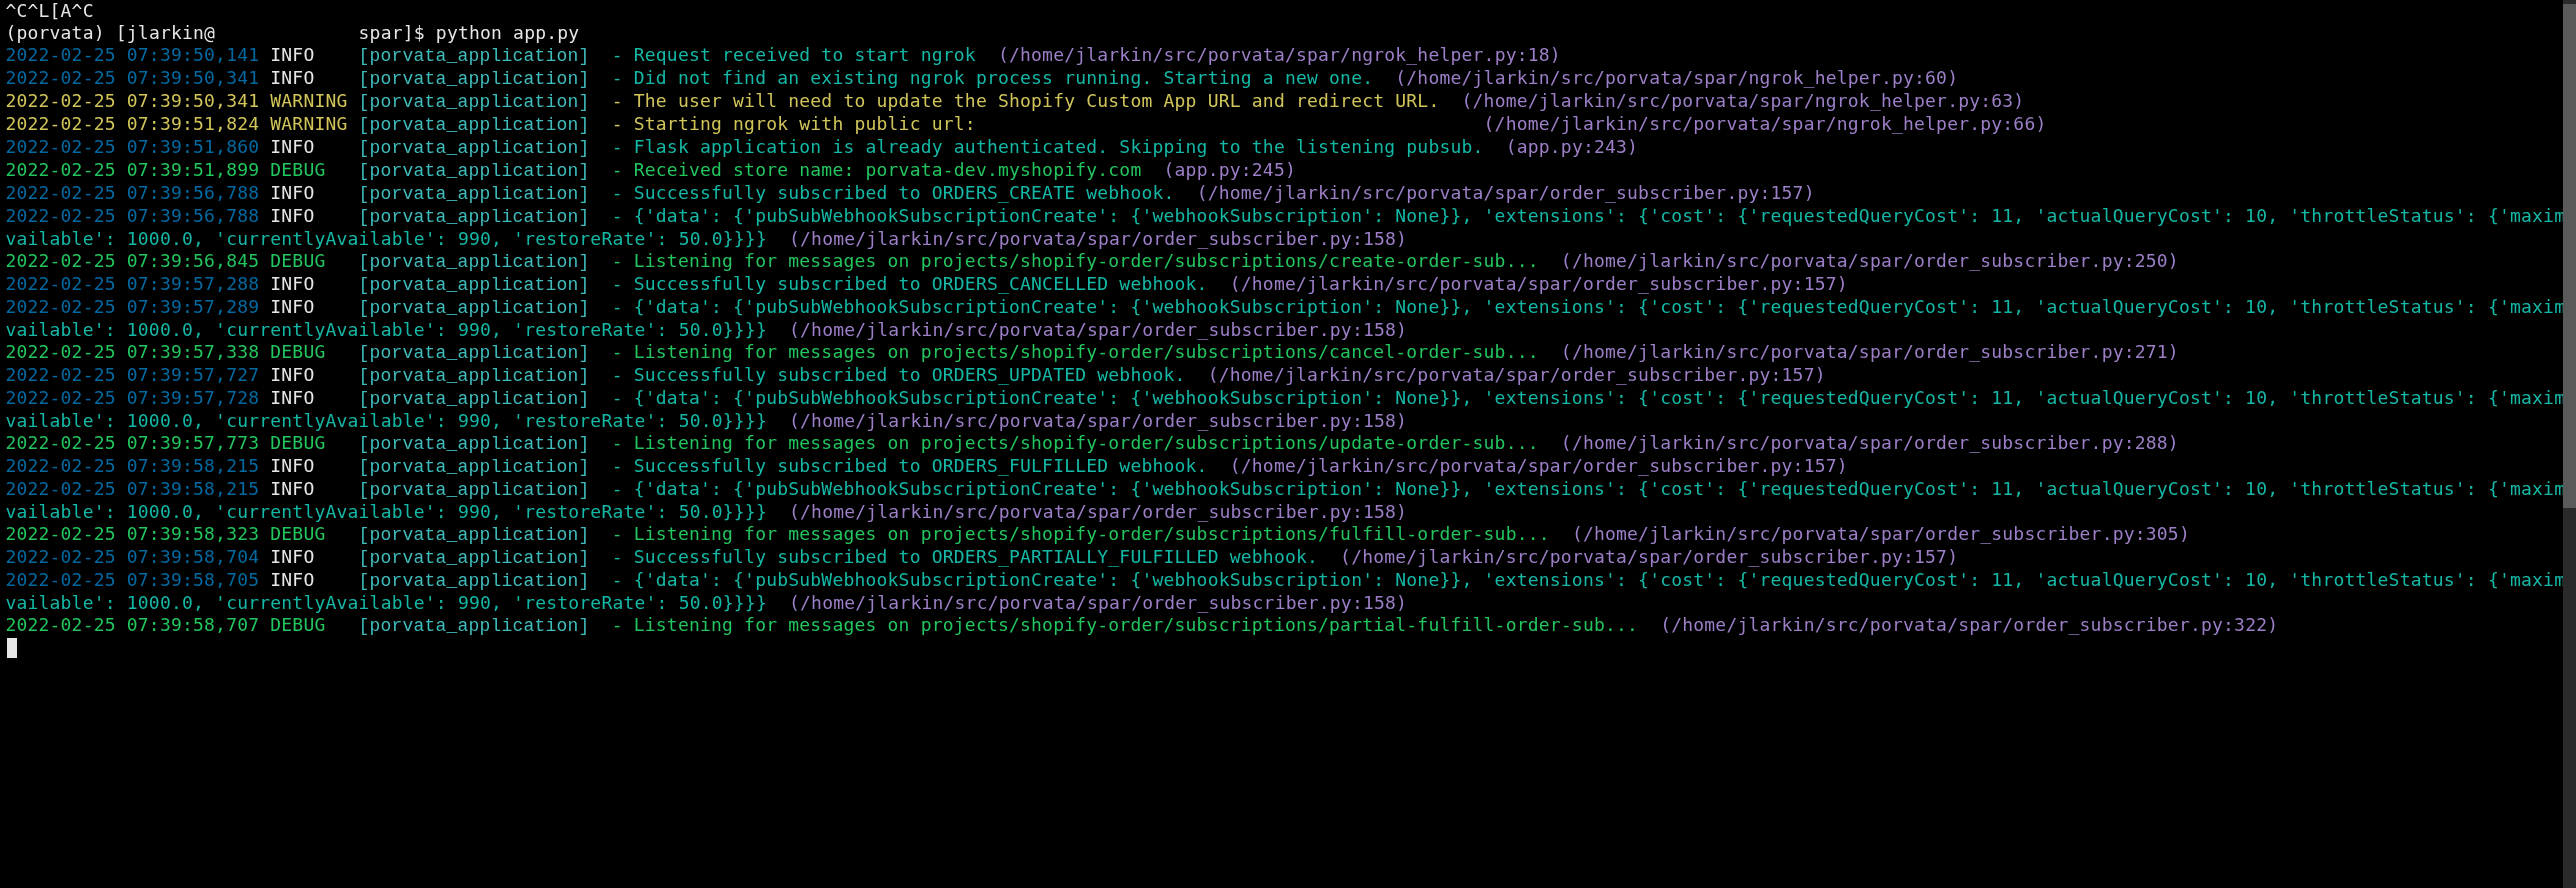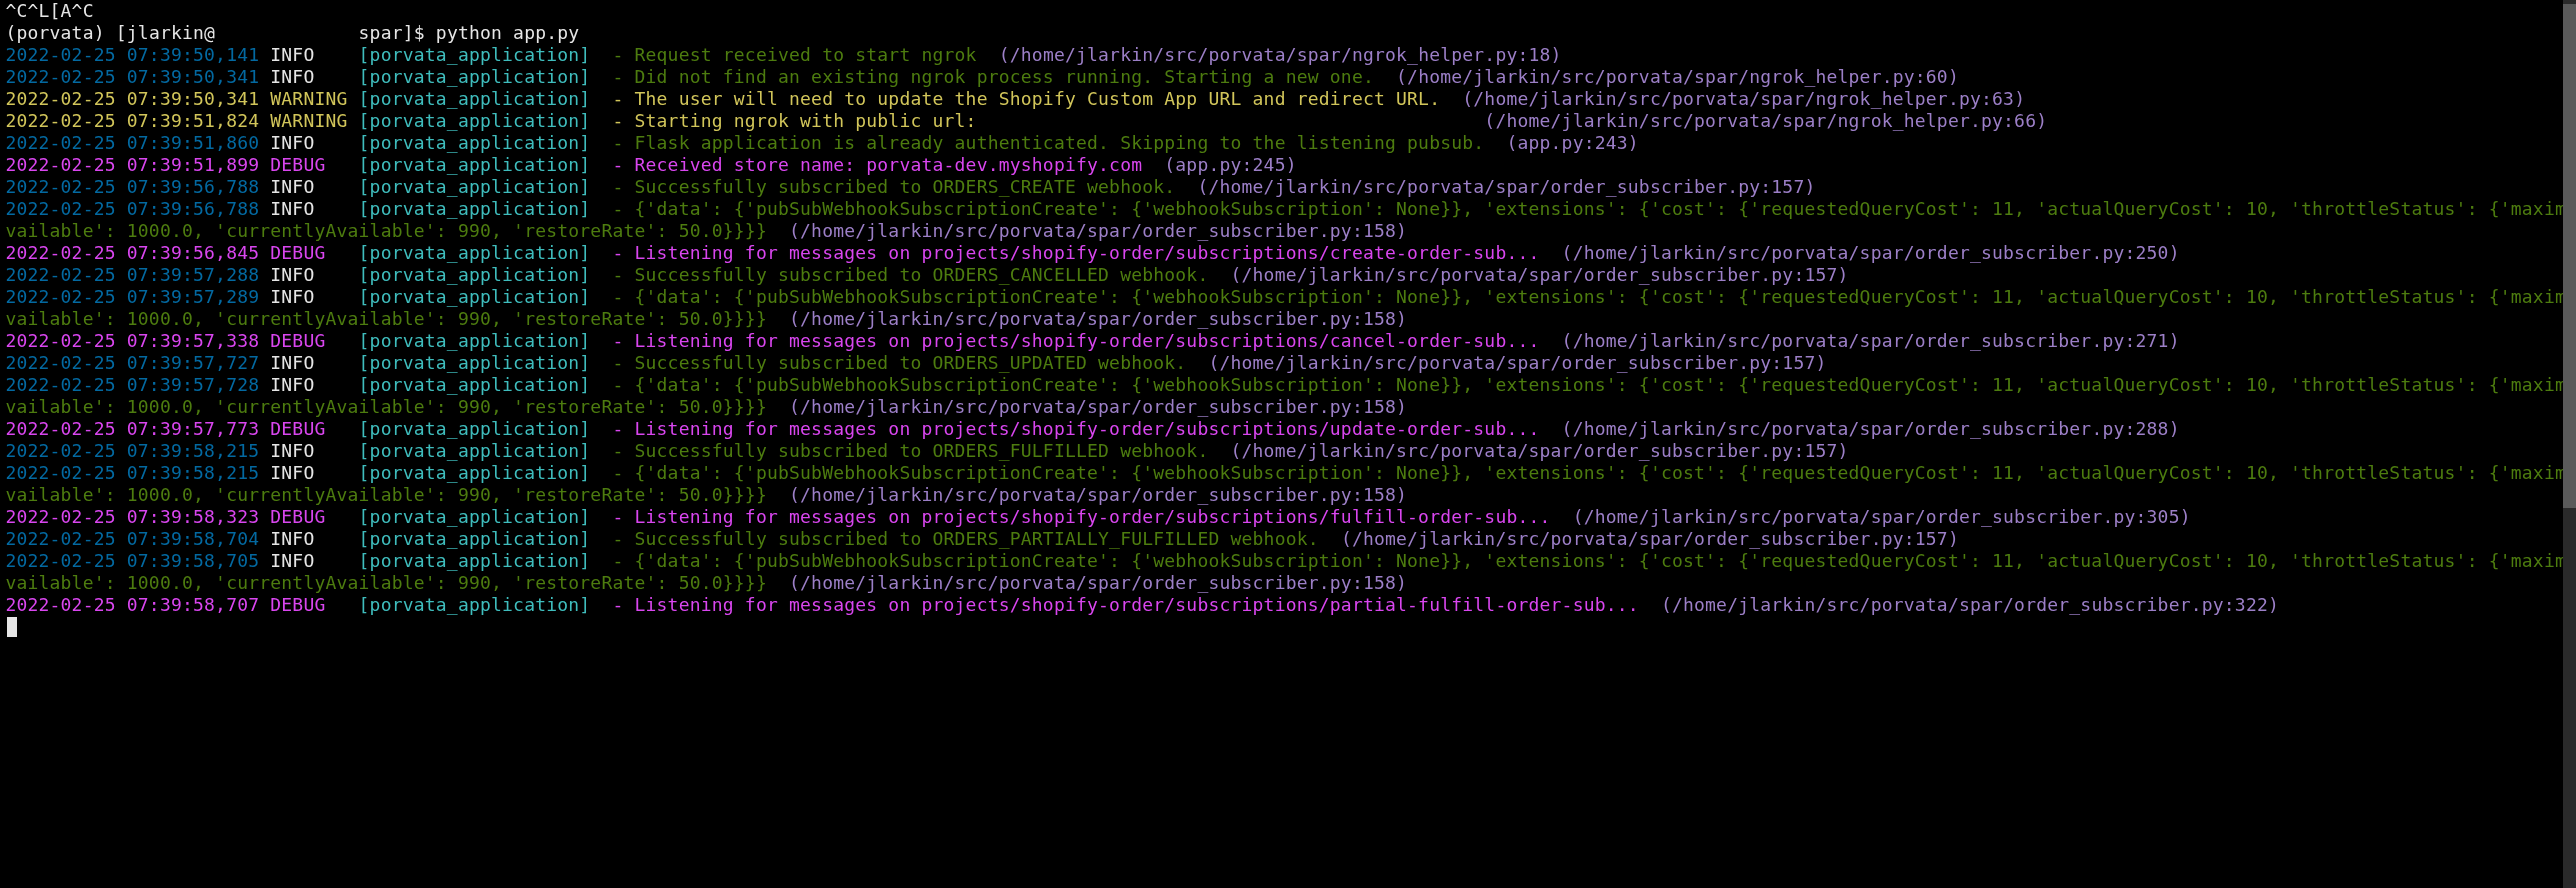--- a/index.html
+++ b/index.html
@@ -13,25 +13,25 @@
     font-family: "Menlo", "Monaco", "Consolas", monospace;
     font-size: 18px;
     line-height: 22px;
     color: #ccc;
     white-space: pre;
     padding: 0 5.4px;
     letter-spacing: 0.2px;
     width: 2332px;
   }
   .c-white  { color: #e6e6e6; }
-  .c-blue   { color: #4d7c0f; }
+  .c-blue   { color: #14b8a6; }
   .c-brblue { color: #0369a1; }
-  .c-cyan   { color: #3fbdbd; }
+  .c-cyan   { color: #3fbdbd; font-family: Liberation Mono, monospace; }
   .c-yellow { color: #d1c55a; }
-  .c-green  { color: #d946ef; margin-top: 18px; }
+  .c-green  { color: #22c55e; margin-top: 18px; }
   .c-purple { color: #9c7fc7; margin-top: 32px; }
 
   .scrollbar {
     position: absolute;
     right: 0;
     top: 0;
     width: 12.6px;
     height: 889px;
     background: #2a2a2a;
   }

